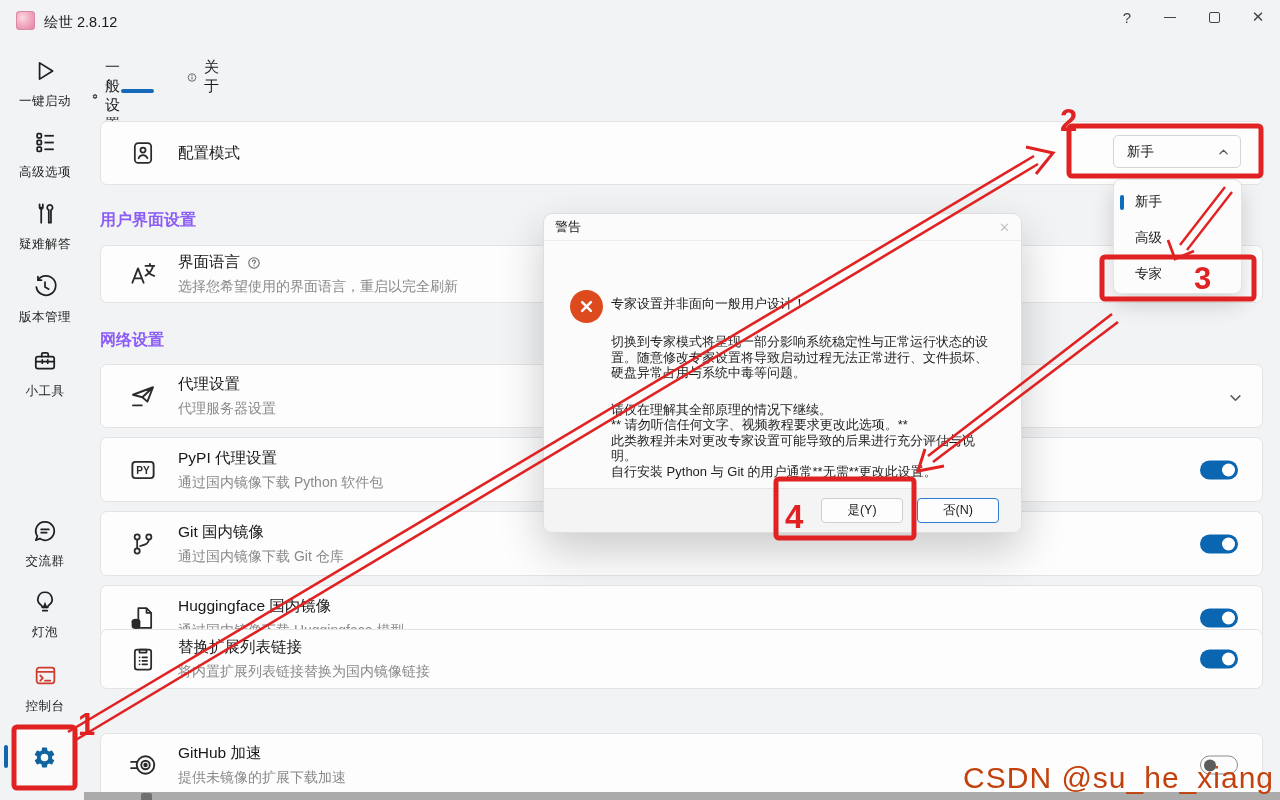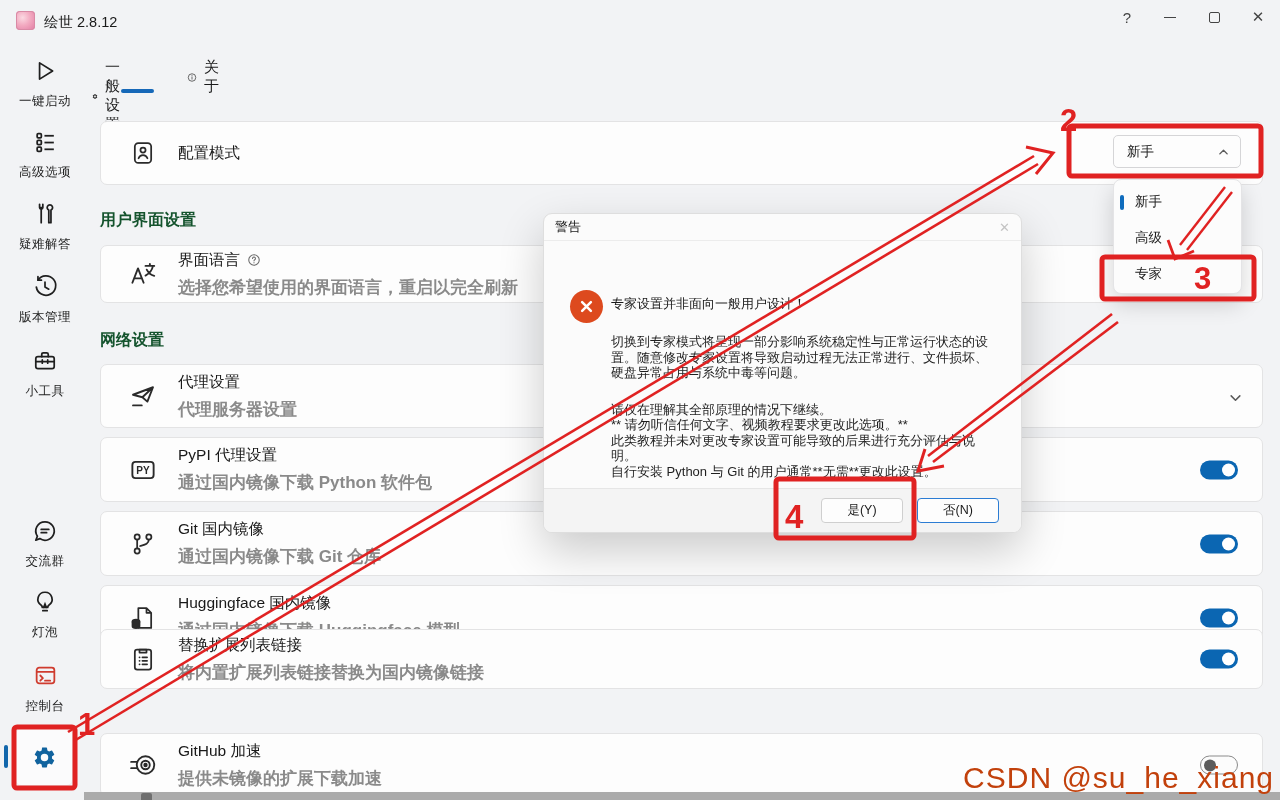--- a/index.html
+++ b/index.html
@@ -31,22 +31,22 @@
   
   .tabs { position:absolute; left:90px; top:58px; }
   .tab { position:absolute; top:0; display:flex; align-items:center; gap:7px; font-size:15px; color:#1a1a1a; }
   .tab-underline { position:absolute; left:121px; top:89px; width:33px; height:3.5px; border-radius:2px; background:#1668b8; }
 
   
   .card { position:absolute; left:100px; width:1163px; background:#fdfdfd; border:1px solid #e3e3e4;
     border-radius:7px; display:flex; align-items:center; padding:0 22px 0 25px; }
   .card .icwrap { width:34px; display:flex; justify-content:center; margin-right:18px; flex:none; }
   .card .ttl { font-size:15.5px; color:#191919; display:flex; align-items:center; gap:7px; }
-  .card .sub { font-size:17px; color:#8a8a8a; margin-top:5px;font-weight:bold; }
-  .section-h { position:absolute; left:100px; font-size:16px; font-weight:600; color:#14532d; }
+  .card .sub { font-size:14px; color:#8a8a8a; margin-top:5px; }
+  .section-h { position:absolute; left:100px; font-size:16px; font-weight:600; color:#8b5cf6; }
 
   
   .toggle { position:absolute; right:24px; top:50%; transform:translateY(-50%); width:38px; height:19px; border-radius:10px; }
   .toggle.on { background:#0b66b2; }
   .toggle.on::after { content:""; position:absolute; right:3px; top:3px; width:13px; height:13px; border-radius:50%; background:#fff; }
   .toggle.off { background:#fcfcfc; border:1px solid #8b8b8b; }
   .toggle.off::after { content:""; position:absolute; left:3px; top:2.5px; width:12px; height:12px; border-radius:50%; background:#5c5c5c; }
 
   
   .select-box { position:absolute; left:1113px; top:135px; width:128px; height:33px; background:#fdfdfd;

